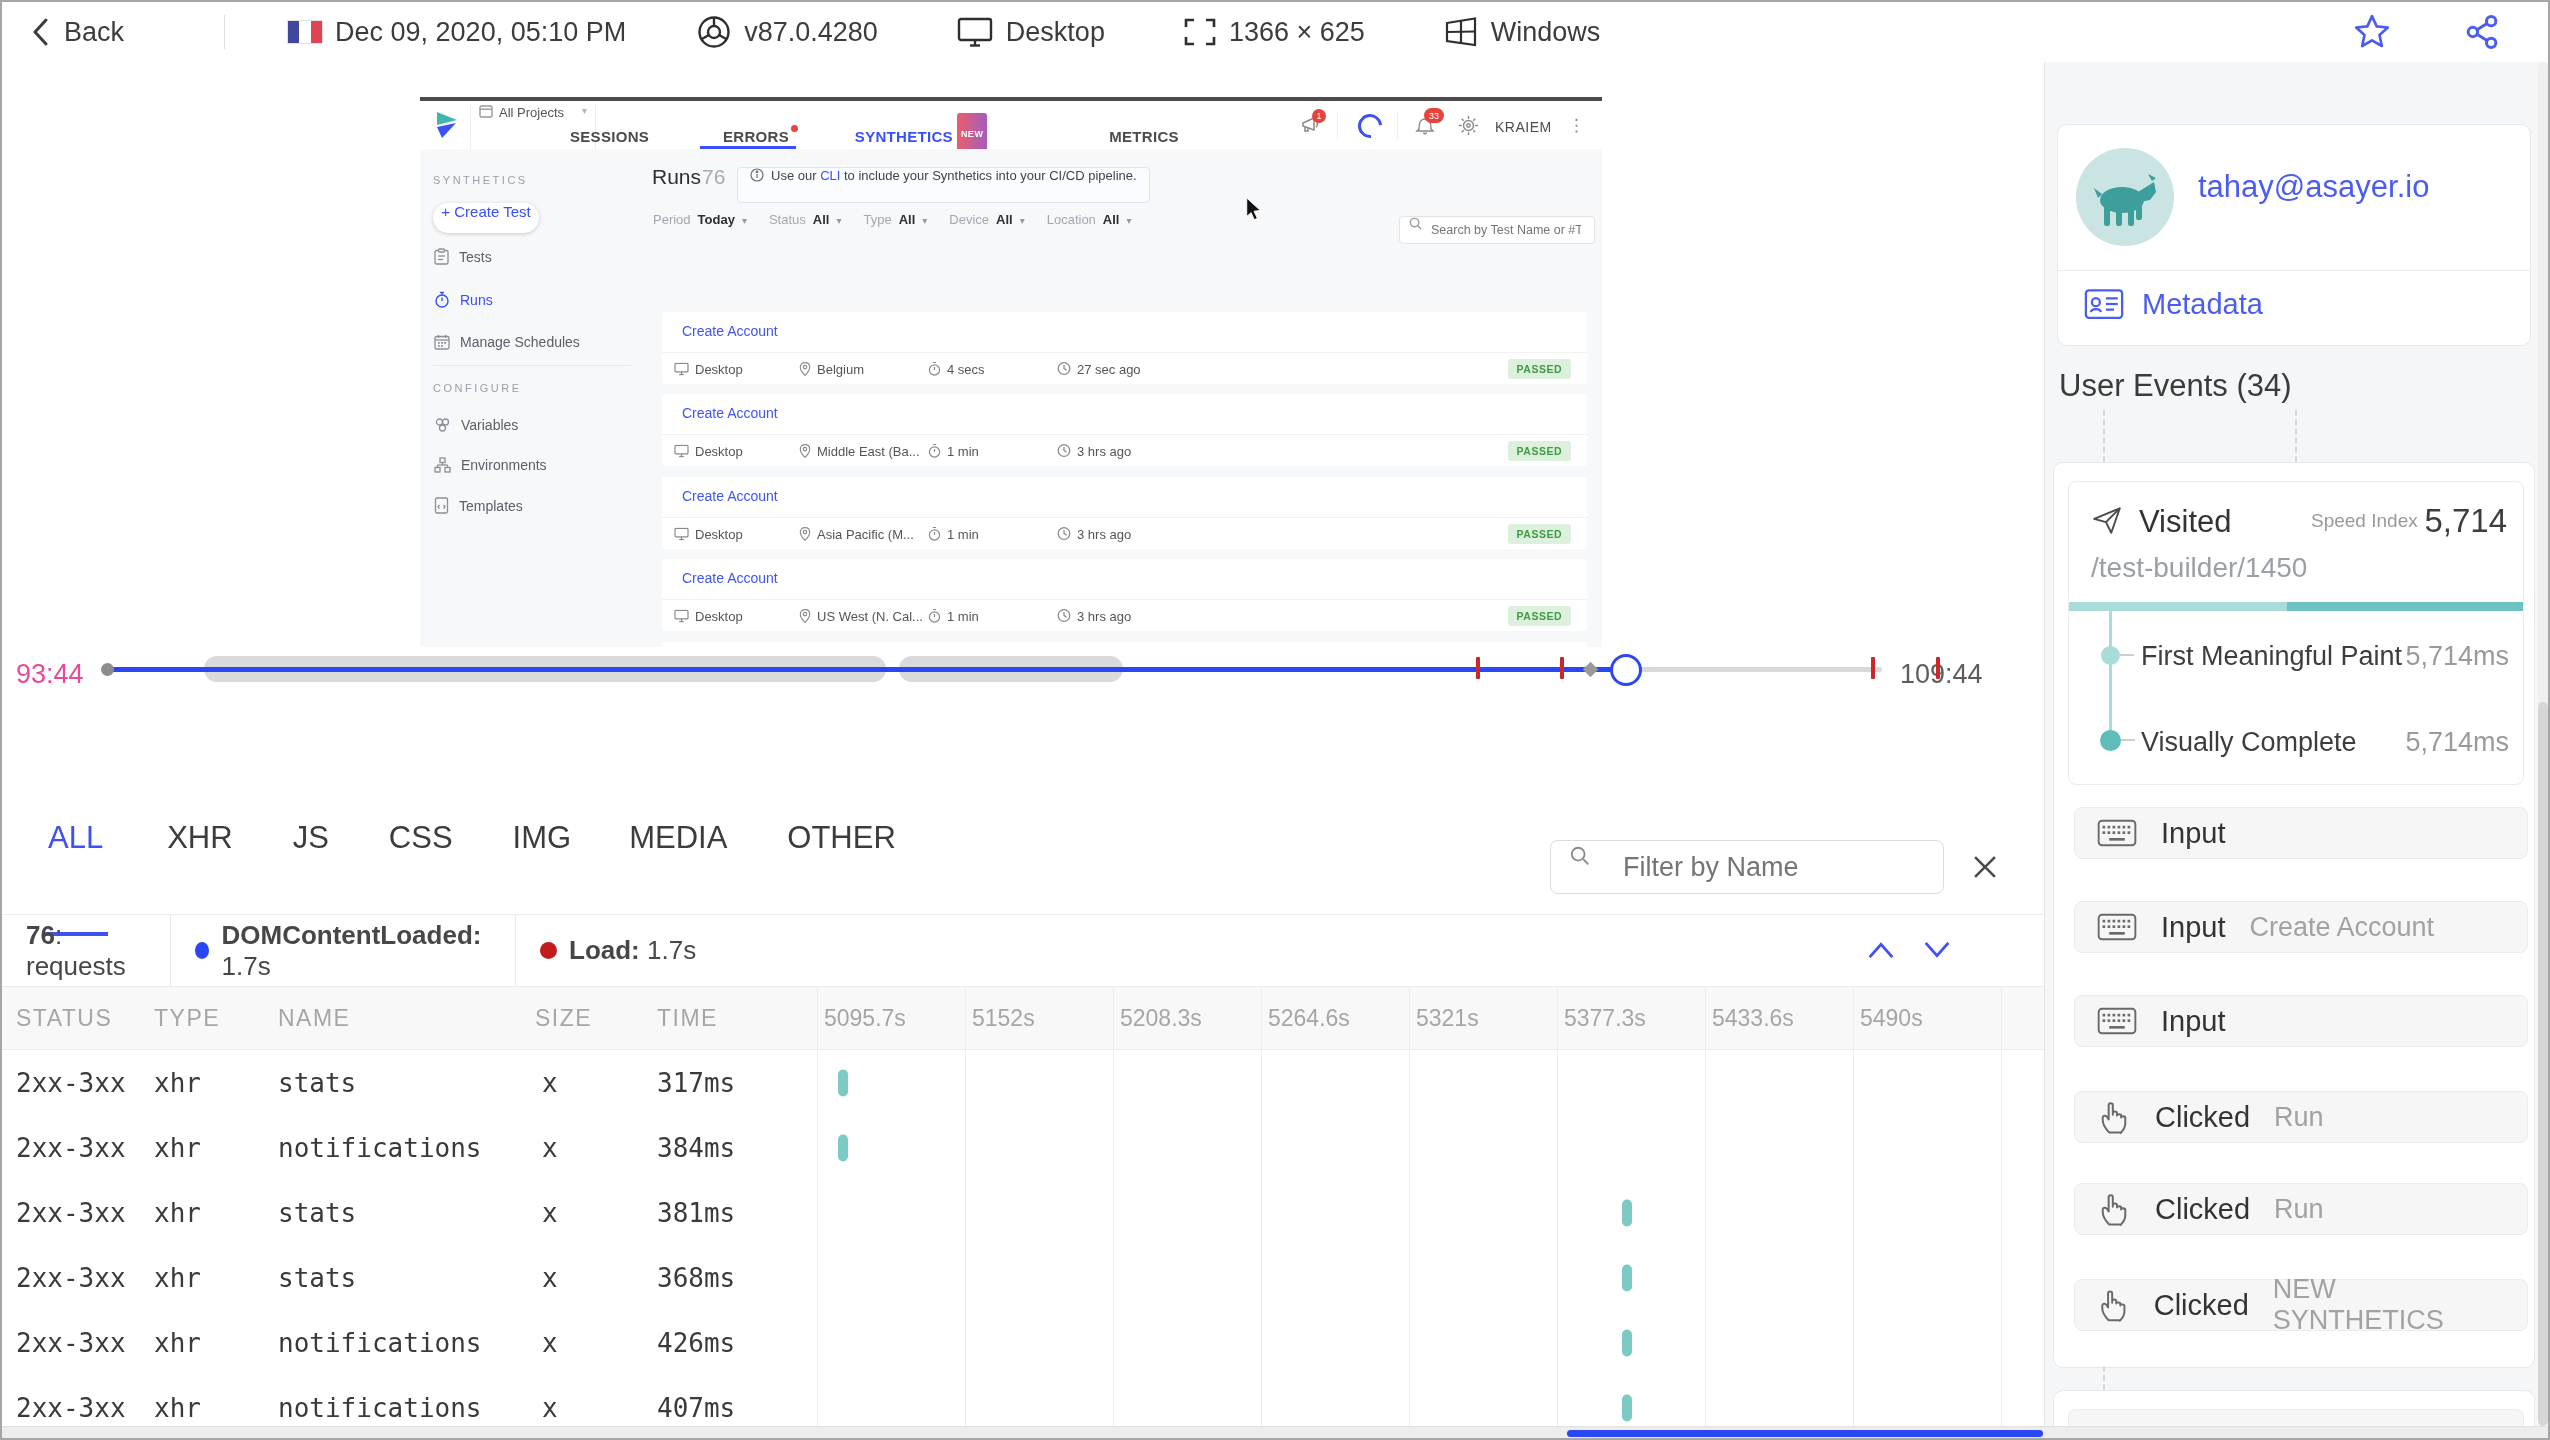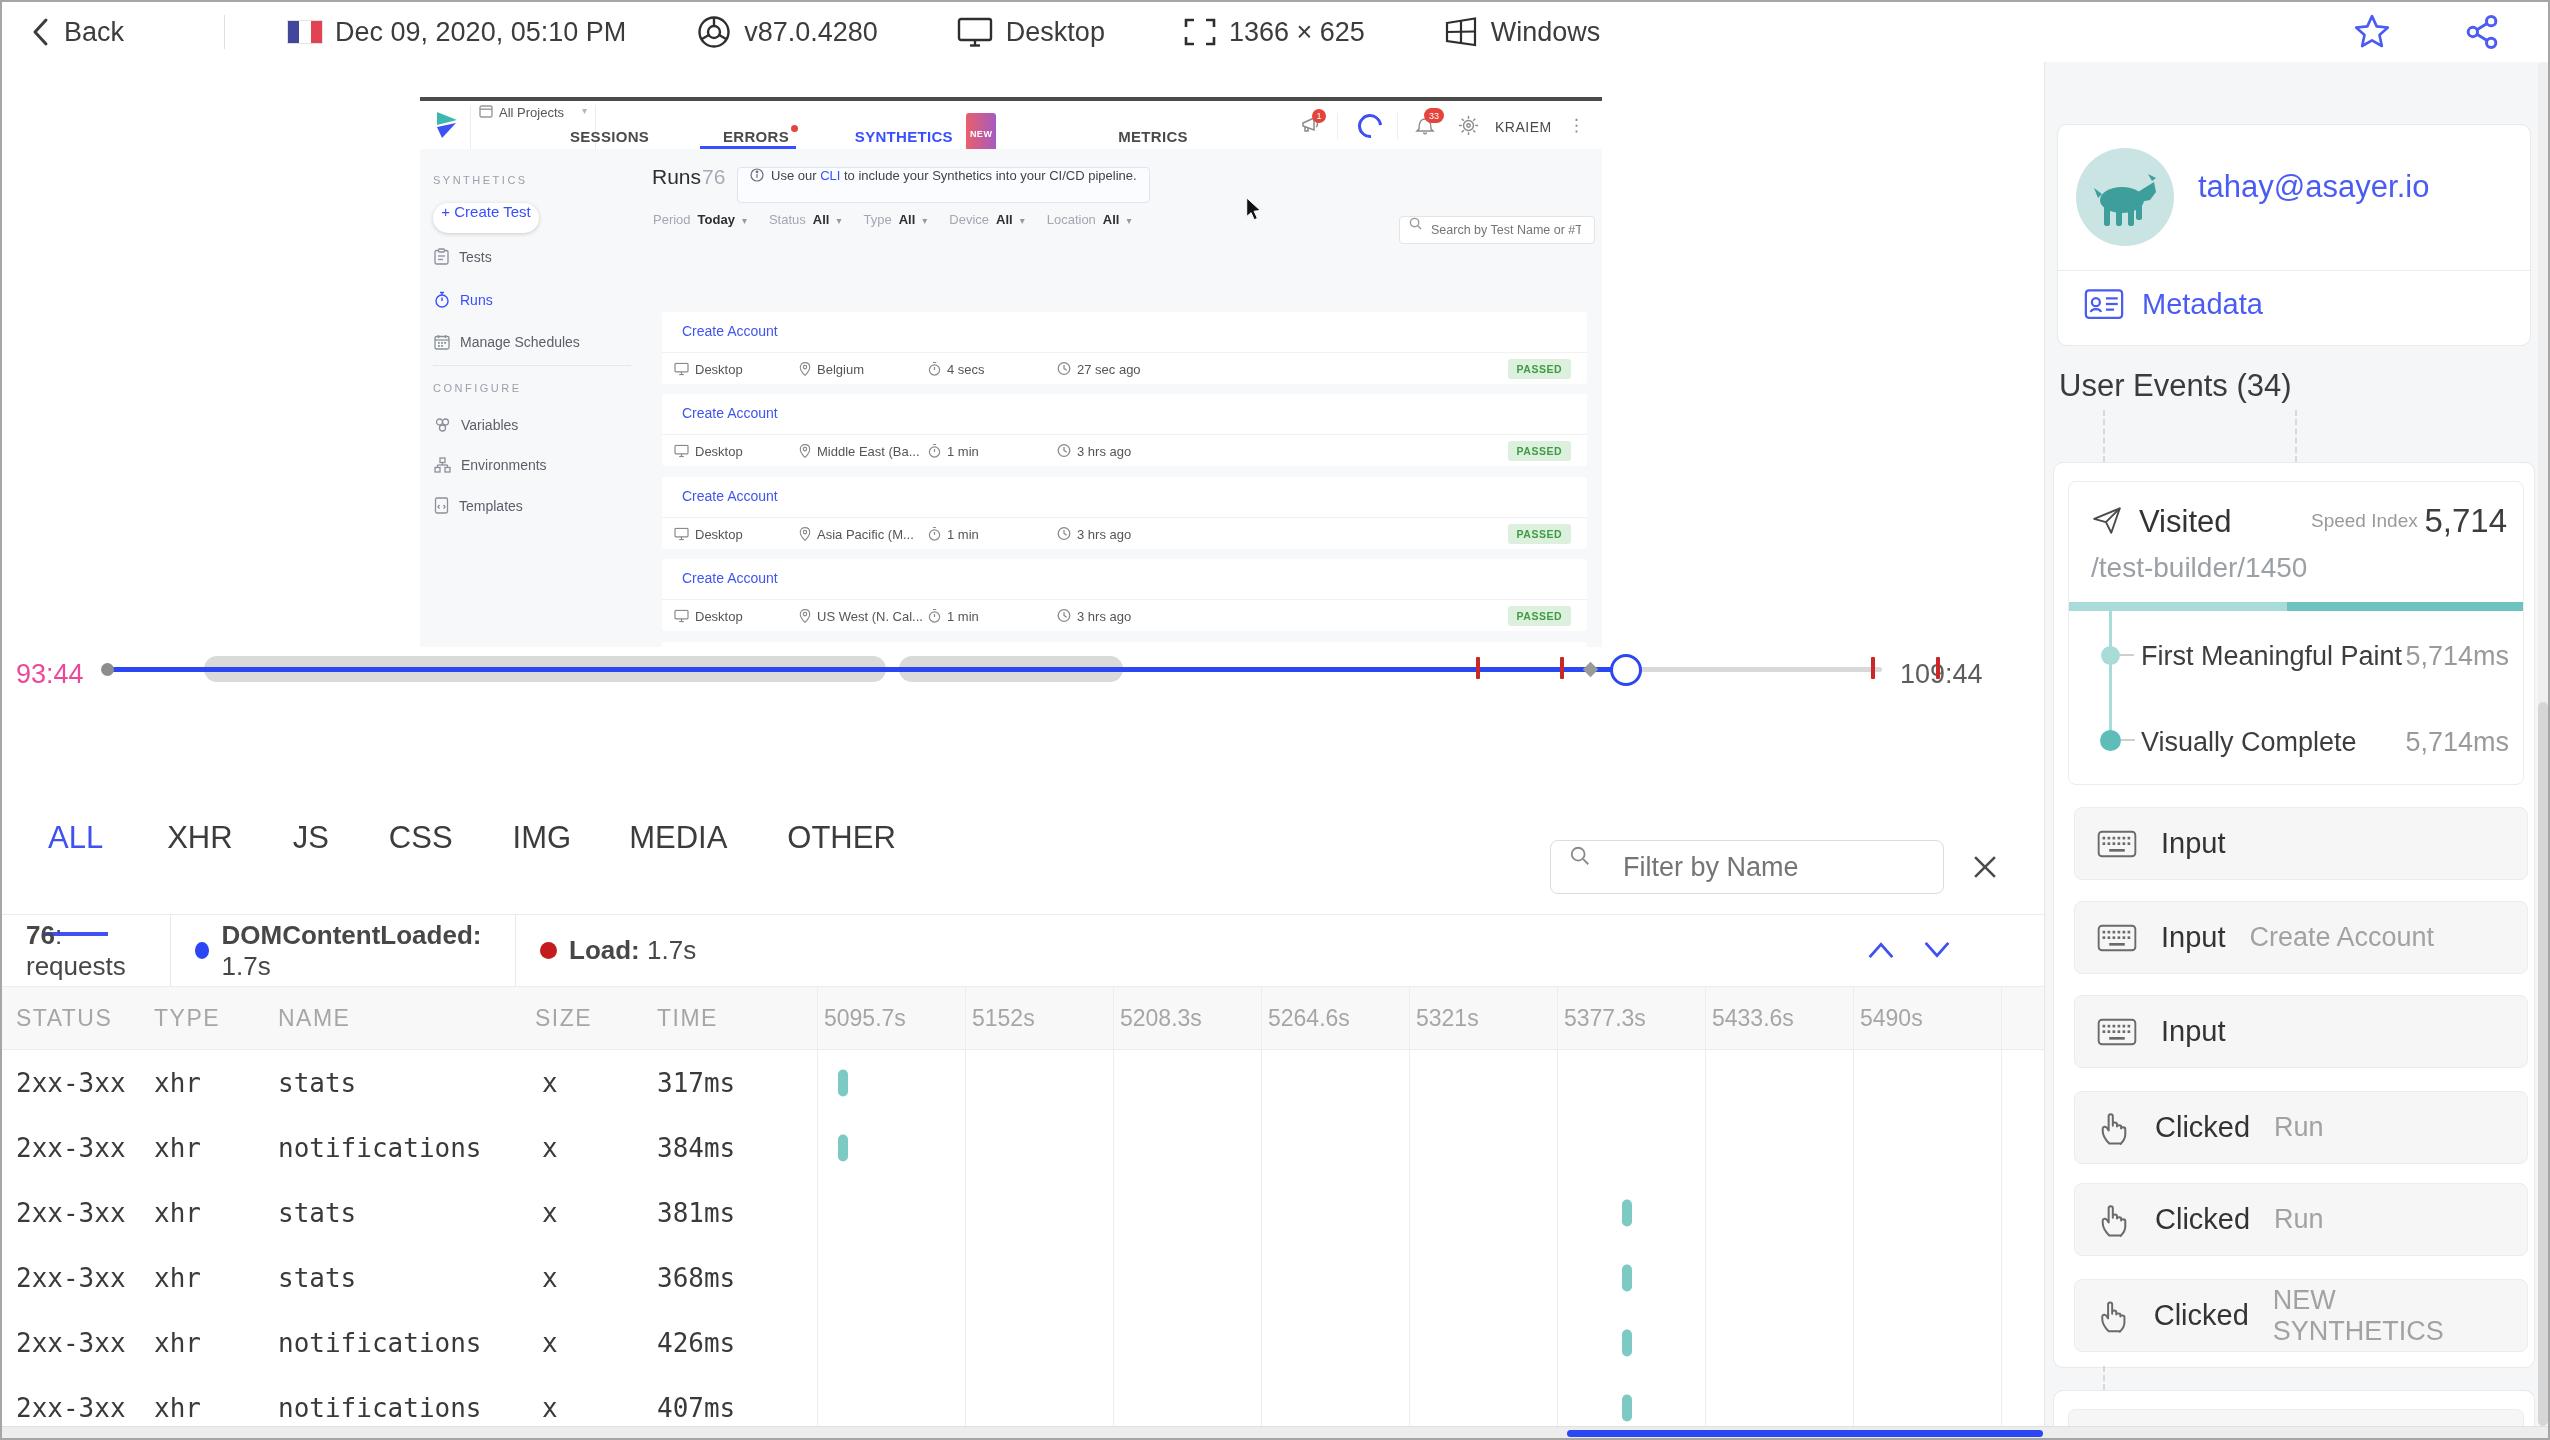--- a/index.html
+++ b/index.html
@@ -40,21 +40,21 @@
   .nseg{display:flex;align-items:center;height:100%;border-right:1px solid #e9e9e9;font-size:26px;color:#474747;padding:0 24px;gap:12px;box-sizing:border-box}
   .nhcell{position:absolute;top:50%;transform:translateY(-50%);font-size:23px;color:#a6a6a6;letter-spacing:1.5px}
   .tick{position:absolute;top:50%;transform:translateY(-50%);font-size:23px;color:#a6a6a6}
   .gl{position:absolute;top:0;bottom:0;width:1px;background:#ededed}
   .nrow{position:relative;height:65px;font-family:"DejaVu Sans Mono",monospace;font-size:26px;color:#3a3a3a}
   .ncell{position:absolute;top:50%;transform:translateY(-50%);white-space:nowrap}
   .wbar{position:absolute;top:50%;transform:translateY(-50%);width:10px;height:27px;border-radius:5px;background:#7ccac3}
   
   #sidebar{position:absolute;left:2042px;top:60px;width:508px;height:1364px;background:#f5f6f7;border-left:1px solid #e6e6e6;box-sizing:border-box}
   .card{background:#fff;border:1px solid #e9e9e9;border-radius:10px}
-  .evcard{position:absolute;left:20px;width:454px;height:73px;background:#f6f6f6;border:1px solid #ececec;border-radius:8px;display:flex;align-items:center;padding:0 22px;gap:24px;box-sizing:border-box}
+  .evcard{position:absolute;left:20px;width:454px;height:52px;background:#f6f6f6;border:1px solid #ececec;border-radius:8px;display:flex;align-items:center;padding:0 22px;gap:24px;box-sizing:border-box}
   .ev-label{font-size:29px;color:#333}
   .ev-target{font-size:27px;color:#a2a2a2}
   .dashline{position:absolute;width:0;border-left:2px dashed #d9d9d9}
   
   #bstrip{position:absolute;left:0;top:1424px;width:2546px;height:14px;background:#ededed;border-top:1px solid #e0e0e0;z-index:9}
 </style>
 </head>
 <body>
 
 <div id="root">
@@ -151,21 +151,21 @@
         <div class="abs flex" style="left:50px;top:4px;width:108px;height:44px;border-left:1px solid #ededed;border-right:1px solid #ededed;padding:0 8px;gap:6px;cursor:pointer">
           <svg width="14" height="13" viewBox="0 0 14 13" fill="none" stroke="#999" stroke-width="1.4">
               <rect x="1" y="1" width="12" height="11" rx="1.5"></rect>
               <line x1="1" y1="4.2" x2="13" y2="4.2"></line>
             </svg>
           <span style="font-size:13px;color:#555">All Projects</span>
           <span style="font-size:10px;color:#b5b5b5;margin-left:auto">▾</span>
         </div>
         <span class="abs app-tab" style="left:150px;top:17px">SESSIONS</span>
         <span class="abs app-tab" style="left:220px;top:17px"><span>ERRORS</span><span class="abs" style="right:-9px;top:-3px;width:7px;height:7px;border-radius:50%;background:#e5443c"></span></span>
-        <span class="abs app-tab" style="left:282px;top:17px;color:#394eff"><span>SYNTHETICS</span><span style="display:inline-block;margin-left:13px;transform:translateY(-5px);background:linear-gradient(90deg,#e95f6b,#a55bc0);color:#fff;font-size:9px;font-weight:bold;padding:16px 4px;border-radius:3px;letter-spacing:.5px">NEW</span></span>
+        <span class="abs app-tab" style="left:282px;top:17px;color:#394eff"><span>SYNTHETICS</span><span style="display:inline-block;margin-left:4px;transform:translateY(-5px);background:linear-gradient(90deg,#e95f6b,#a55bc0);color:#fff;font-size:9px;font-weight:bold;padding:16px 4px;border-radius:3px;letter-spacing:.5px">NEW</span></span>
         <div class="abs" style="left:280px;top:45px;width:96px;height:3px;background:#394eff"></div>
         <span class="abs app-tab" style="left:400px;top:17px">METRICS</span>
 
         <span class="abs" style="left:880px;top:14px;cursor:pointer">
           <svg width="22" height="20" viewBox="0 0 22 20" fill="none" stroke="#8a8a8a" stroke-width="1.5">
               <path d="M3 8 L14 3 V15 L3 11 Z"></path>
               <path d="M5 11 V16 H8 V12"></path>
               <path d="M16 6 C18 7 18 11 16 12"></path>
             </svg>
           <span class="abs" style="left:12px;top:-6px;width:14px;height:14px;border-radius:50%;background:#e5443c;color:#fff;font-size:9px;display:flex;align-items:center;justify-content:center">1</span>

